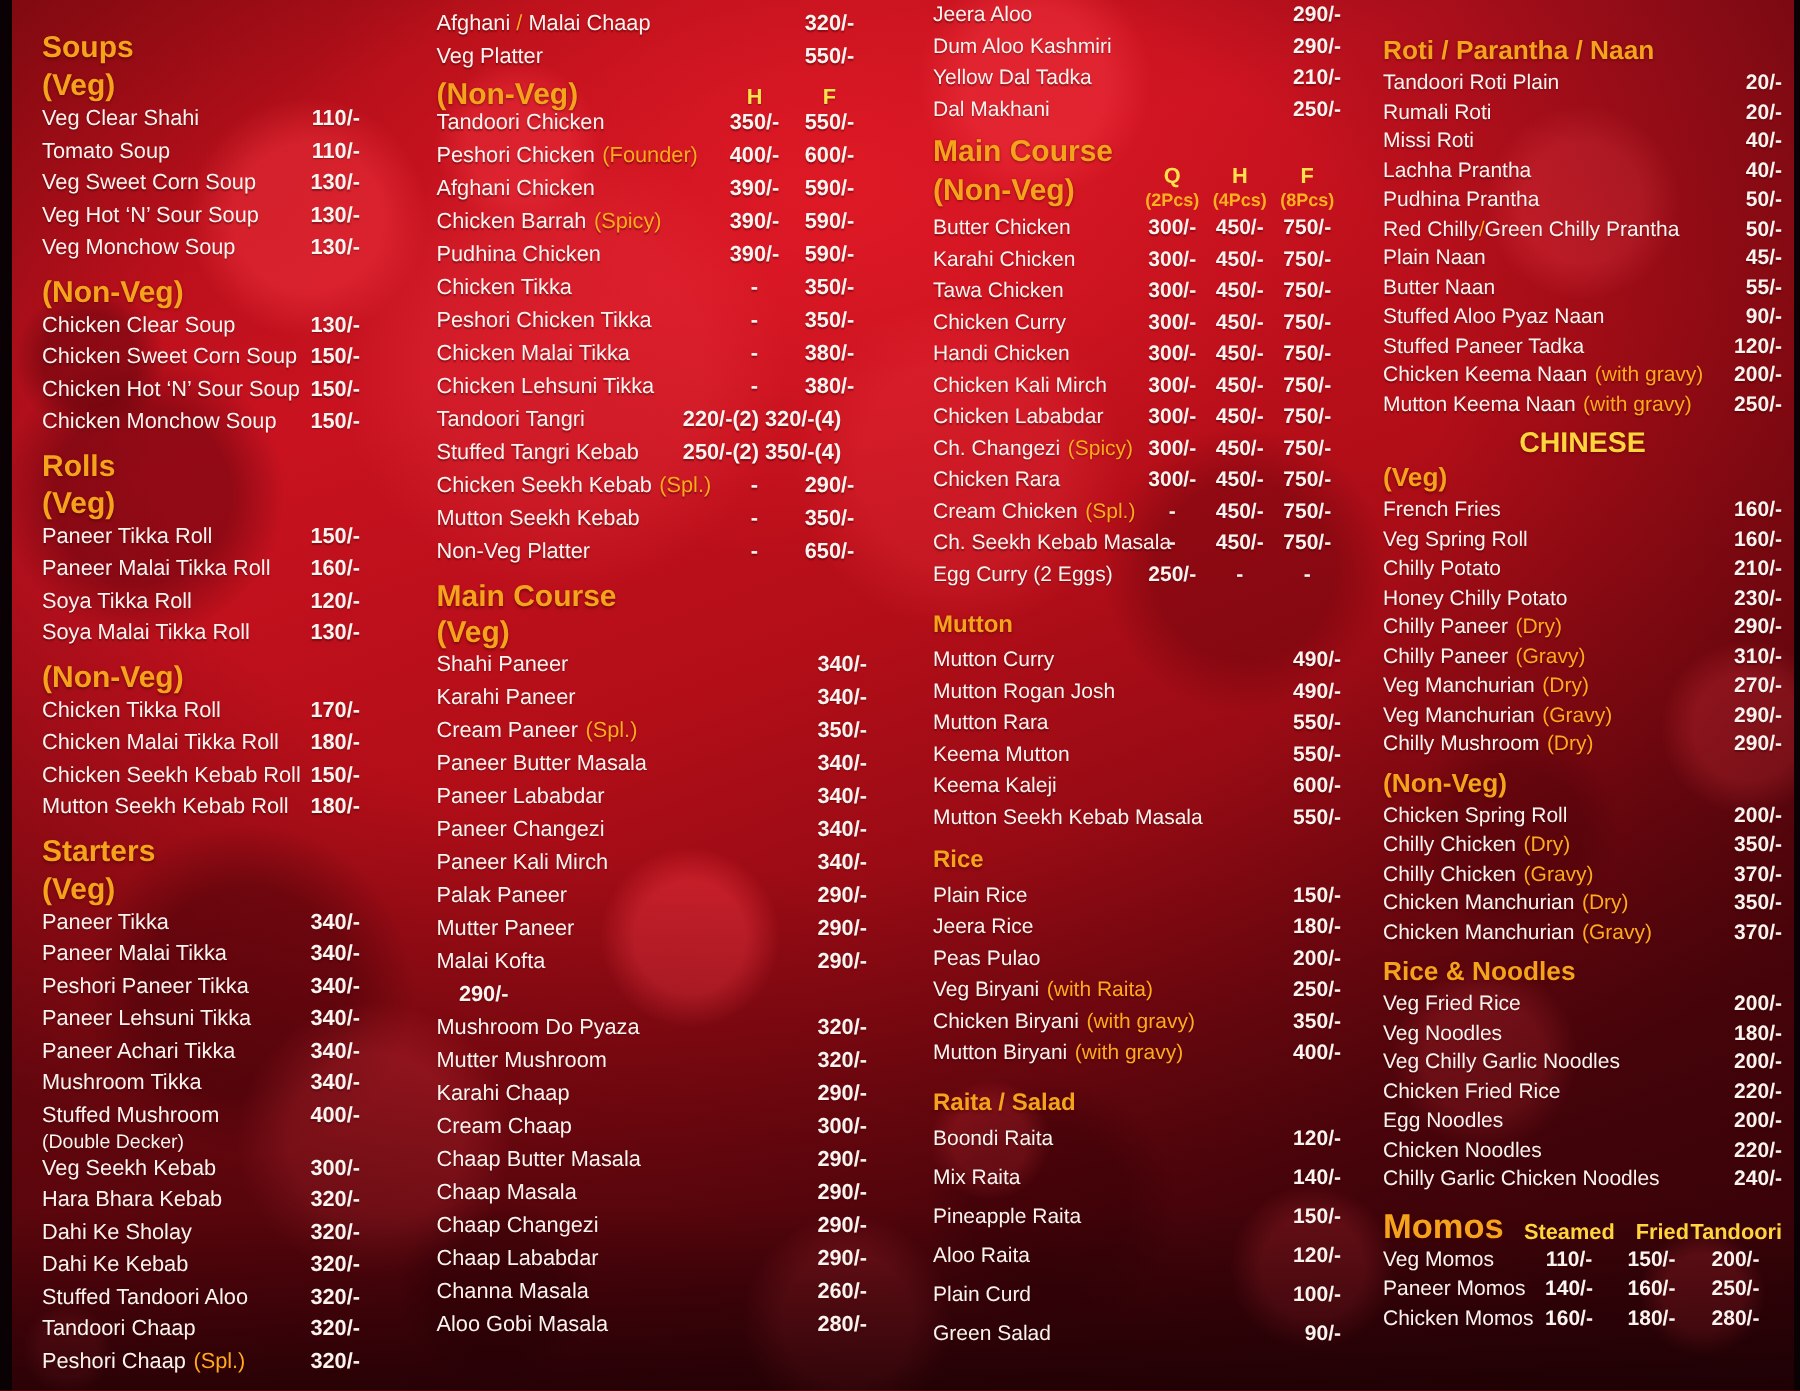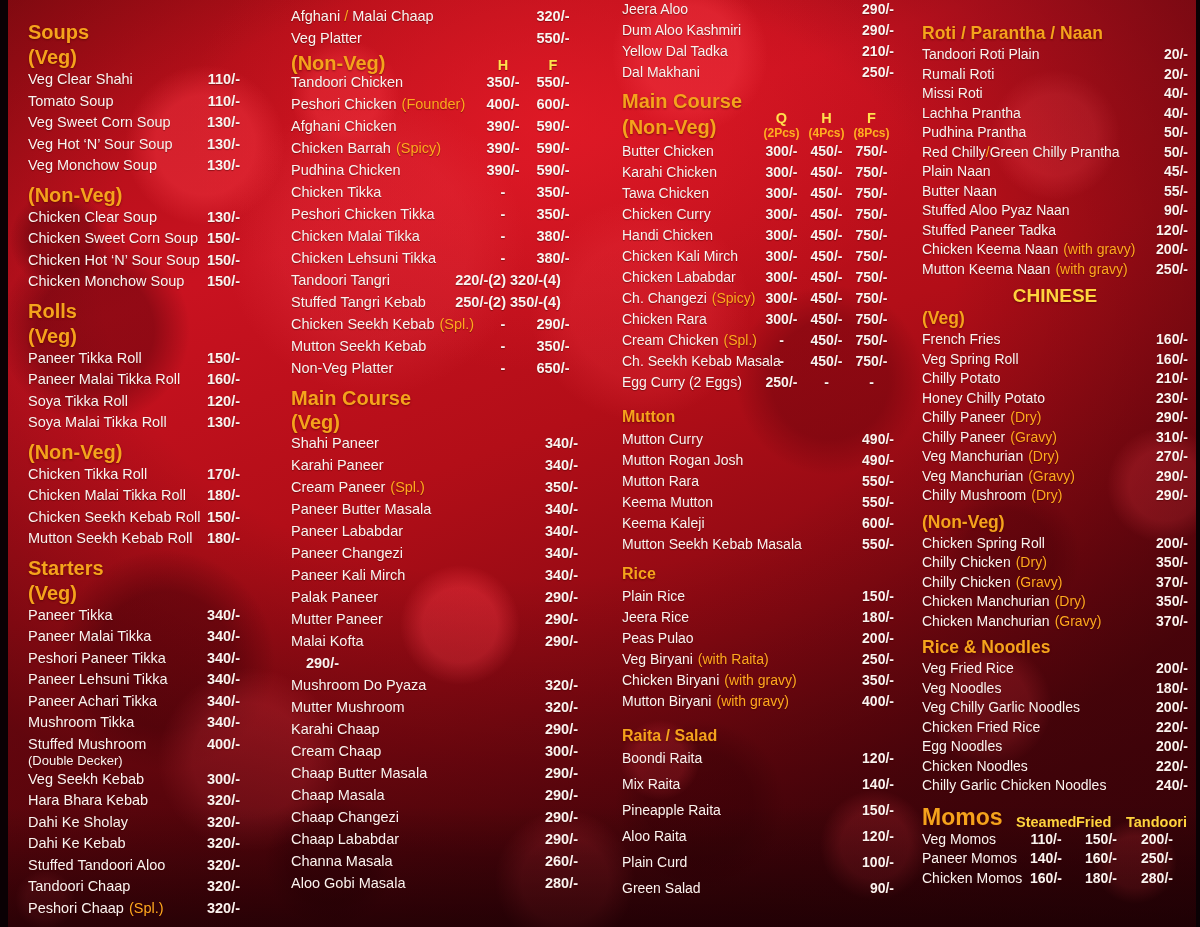--- a/index.html
+++ b/index.html
@@ -85,21 +85,21 @@
   .hdr3-left .hl{display:block;font-weight:700;color:#f5a31c;font-size:20px;line-height:26px;
                  text-shadow:0 1px 2px rgba(70,0,0,.55)}
   .hdr3-right{display:flex;flex-direction:column;justify-content:flex-end;padding-bottom:2px}
   .letters,.subs{display:flex}
   .c3l{color:#ffe14d;font-weight:700;font-size:14.5px}
   .c3s{color:#ffb020;font-weight:700;font-size:12px}
 
   .hdrM{display:flex;align-items:flex-end;height:30px;margin-top:4px}
   .h1m{flex:1;font-weight:700;color:#f5a31c;font-size:23px;line-height:26px;
        text-shadow:0 1px 2px rgba(70,0,0,.55)}
-  .mlab{text-align:left;font-weight:700;color:#ffd43d;font-size:14.5px;white-space:nowrap}
+  .mlab{text-align:right;font-weight:700;color:#ffd43d;font-size:14.5px;white-space:nowrap}
   .col4 .row > :nth-child(2):not(.price){width:60px}
   .col4 .row > :nth-child(3){width:50px}
   .col4 .row > :nth-child(4){width:62px}
   .col4 .hdrM > :nth-child(2){width:60px}
   .col4 .hdrM > :nth-child(3){width:50px}
   .col4 .hdrM > :nth-child(4){width:62px}
   .col4 .price{width:60px}
   .col4 .c3{text-align:center;font-weight:700;white-space:nowrap}
 </style>
 </head>

